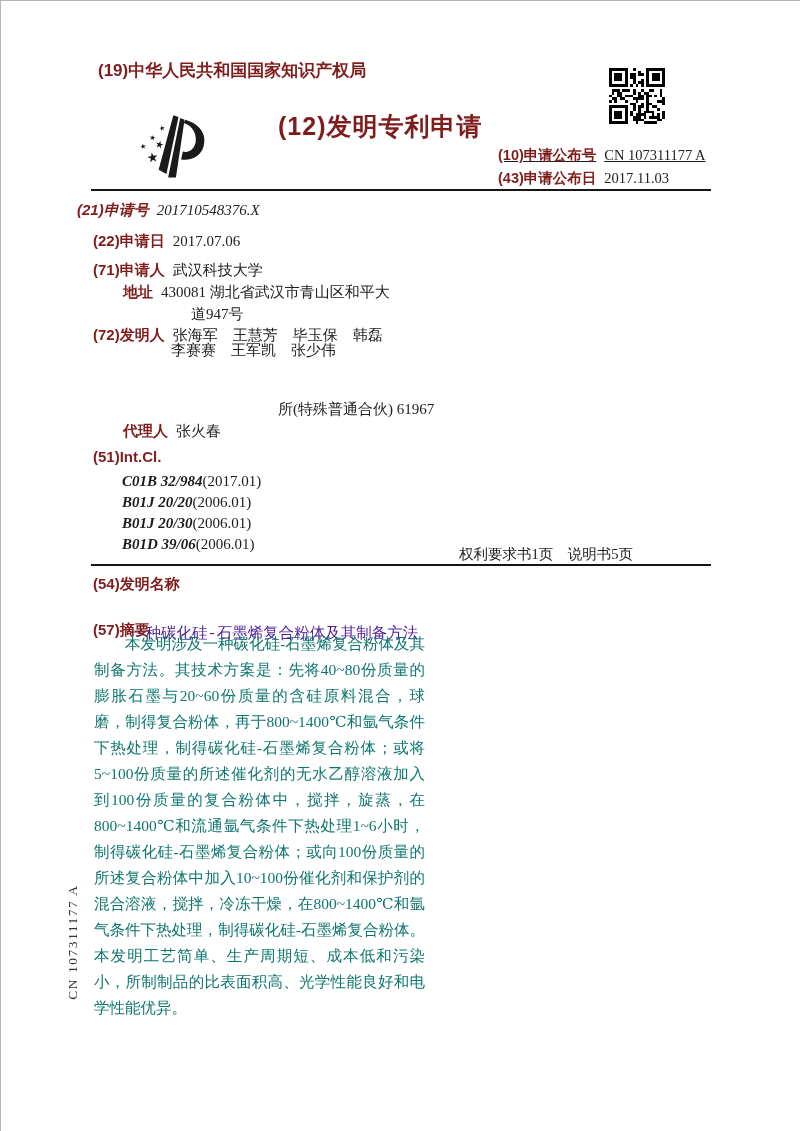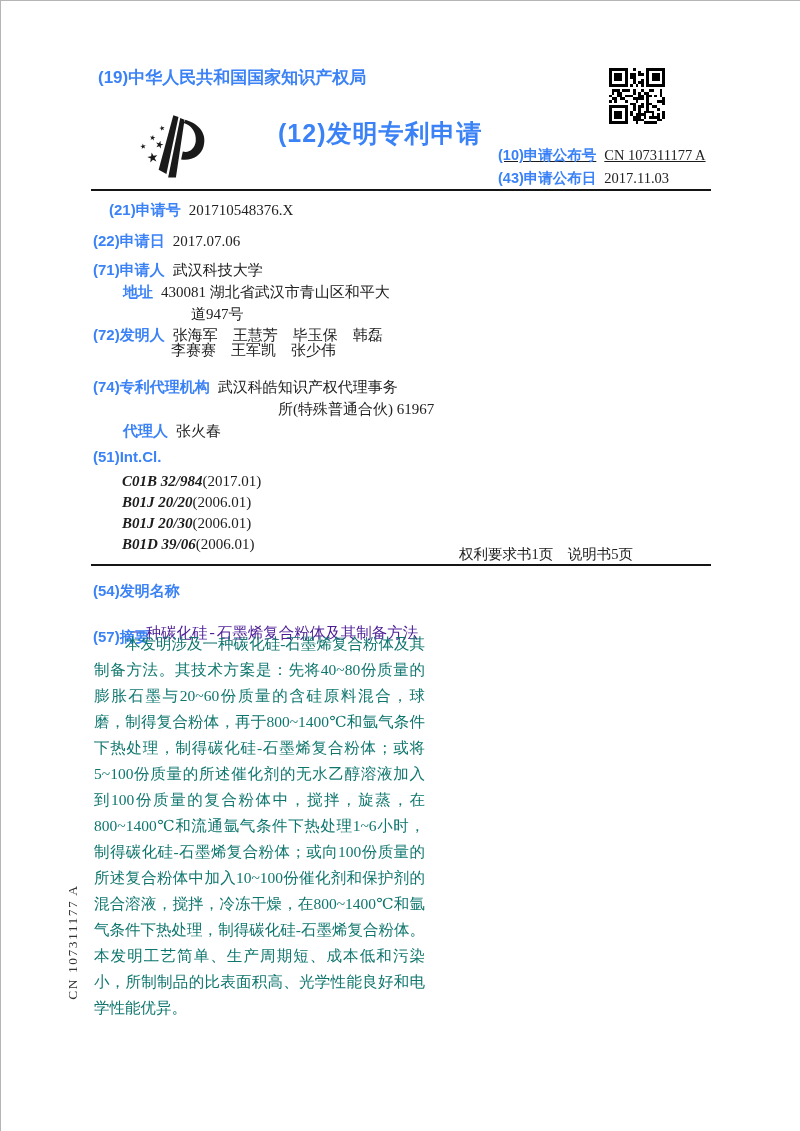--- a/index.html
+++ b/index.html
@@ -3,21 +3,21 @@
 <meta charset="utf-8">
 <style>
   html,body { margin:0; padding:0; background:#e8e8e8; }
   .page {
     position:relative; width:800px; height:1131px; margin:0 auto;
     background:#ffffff; border:1px solid #b5b5b5; overflow:hidden;
     font-family:"Liberation Serif","DejaVu Serif",serif; color:#1c1c1c;
   }
   .abs { position:absolute; }
   .row { position:absolute; white-space:nowrap; font-size:15px; line-height:1.2; }
-  .lbl { font-family:"Liberation Sans","DejaVu Sans",sans-serif; font-weight:700; color:#3b82f6;margin-top:7px; }
+  .lbl { font-family:"Liberation Sans","DejaVu Sans",sans-serif; font-weight:700; color:#7f1d1d; }
   .val { font-family:"Liberation Serif","DejaVu Serif",serif; margin-left:8px; color:#222; }
   .val2 { font-family:"Liberation Serif","DejaVu Serif",serif; color:#222;margin-top:48px; }
   .code { font-family:Liberation Serif, serif; font-style:italic; font-weight:700; }
   .ver  { font-family:"Liberation Serif","DejaVu Serif",serif; }
   .rule { position:absolute; left:90px; width:620px; height:2px; background:#151515; }
   .office { left:97px; top:60px; font-size:17px; }
   .doctype { left:277px; top:110px; font-size:25px; letter-spacing:1px; }
   .pubrow { left:497px; white-space:nowrap; font-size:14.5px; }
   .pages { left:92px; top:544px; width:540px; text-align:right; font-size:14.5px; color:#222; }
   .title-line { left:129px; top:624px; font-size:15.5px; color:#4c1d95;font-family:Liberation Mono, monospace; }
@@ -190,21 +190,21 @@
 
   <div class="row pubrow" style="top:146px;text-decoration:underline;">
     <span class="lbl">(10)申请公布号</span><span class="val">CN 107311177 A</span>
   </div>
   <div class="row pubrow" style="top:169px;">
     <span class="lbl">(43)申请公布日</span><span class="val">2017.11.03</span>
   </div>
 
   <div class="rule" style="top:188px;"></div>
 
-  <div class="row" style="left:108px; top:200px;">
+  <div class="row" style="left:76px; top:200px;font-style:italic;">
     <span class="lbl">(21)申请号</span><span class="val">201710548376.X</span>
   </div>
 
   <div class="row" style="left:92px; top:231px;">
     <span class="lbl">(22)申请日</span><span class="val">2017.07.06</span>
   </div>
 
   <div class="row" style="left:92px; top:260px;">
     <span class="lbl">(71)申请人</span><span class="val">武汉科技大学</span>
   </div>
@@ -215,23 +215,20 @@
     <span class="val2">道947号</span>
   </div>
 
   <div class="row" style="left:92px; top:325px;">
     <span class="lbl">(72)发明人</span><span class="val">张海军　王慧芳　毕玉保　韩磊</span>
   </div>
   <div class="row" style="left:170px; top:340px;">
     <span class="val2">李赛赛　王军凯　张少伟</span>
   </div>
 
-  <div class="row" style="left:92px; top:377px;">
-    <span class="lbl">(74)专利代理机构</span><span class="val">武汉科皓知识产权代理事务</span>
-  </div>
   <div class="row" style="left:277px; top:399px;">
     <span class="val2">所(特殊普通合伙) 61967</span>
   </div>
   <div class="row" style="left:122px; top:421px;">
     <span class="lbl">代理人</span><span class="val">张火春</span>
   </div>
 
   <div class="row" style="left:92px; top:447px;">
     <span class="lbl">(51)</span><span class="lbl">Int.Cl.</span>
   </div>

